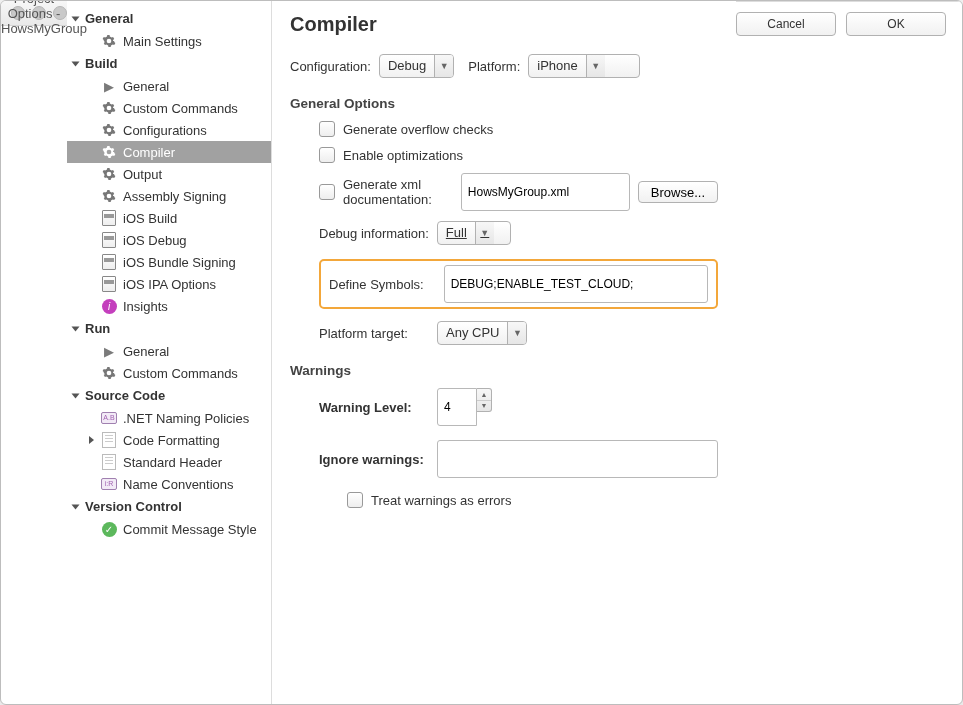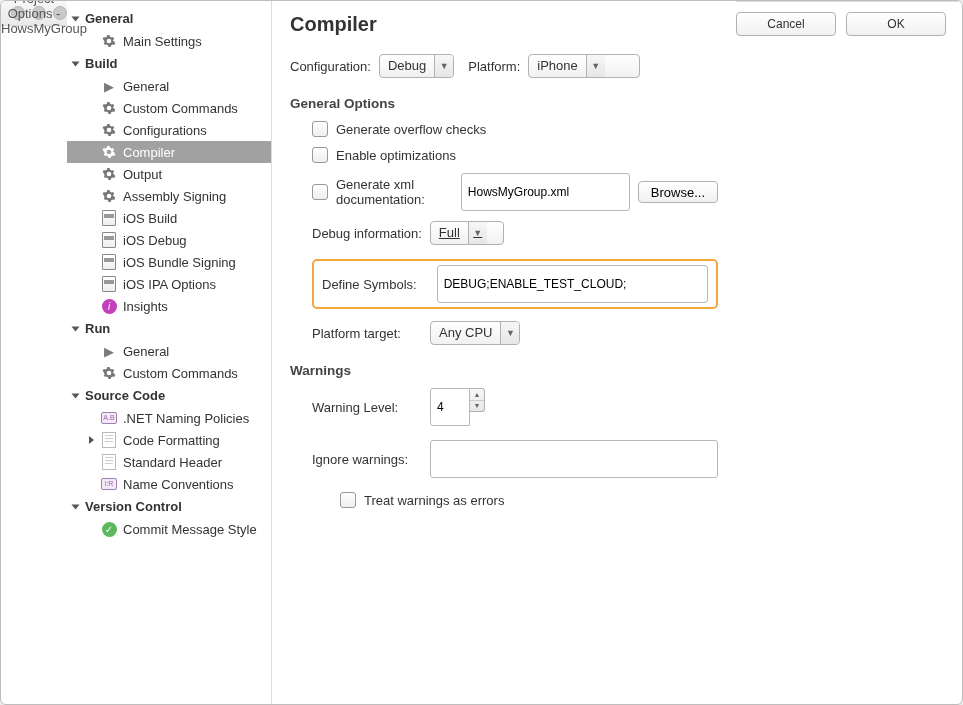--- a/index.html
+++ b/index.html
@@ -153,21 +153,21 @@
     background:linear-gradient(#fff,#f1f1f1);
     height:22px;
     overflow:hidden;
   }
   .select .val { padding:0 8px; line-height:22px; }
   .select .dd { width:18px; border-left:1px solid #b1b1b1; display:flex;align-items:center;justify-content:center; color:#666;font-size:9px; background:linear-gradient(#f7f7f7,#e6e6e6);}
   h2.section {
     font-size:13.5px; font-weight:bold; color:#444;
     margin: 18px 0 10px 0;
   }
-  .indent { margin-left: 22px; }
+  .indent { margin-left: 29px; }
   .chk-row {
     display:flex; align-items:center; gap:8px;
     margin-bottom: 10px;
   }
   .chk {
     width:14px;height:14px;border:1px solid #999;border-radius:3px;
     background:linear-gradient(#fff,#eee);
     flex:none;
   }
   .text-input {
@@ -207,21 +207,21 @@
     gap:10px;padding-right:16px;
     background:#fff;
   }
   .btn {
     min-width:70px;height:22px;
     border:1px solid #b1b1b1;border-radius:4px;
     background:linear-gradient(#fff,#f1f1f1);
     font-size:12px;text-align:center;line-height:22px;
     padding:0 14px;cursor:default;
   }
-  .label-col { width:140px; text-align:left; }
+  .label-col { width:140px; text-align:left;font-weight:bold; }
 </style>
 </head>
 <body>
 
 <div class="window">
 
   <div class="titlebar">
     <div class="traffic">
       <div class="tl-btn"></div>
       <div class="tl-btn"></div>

